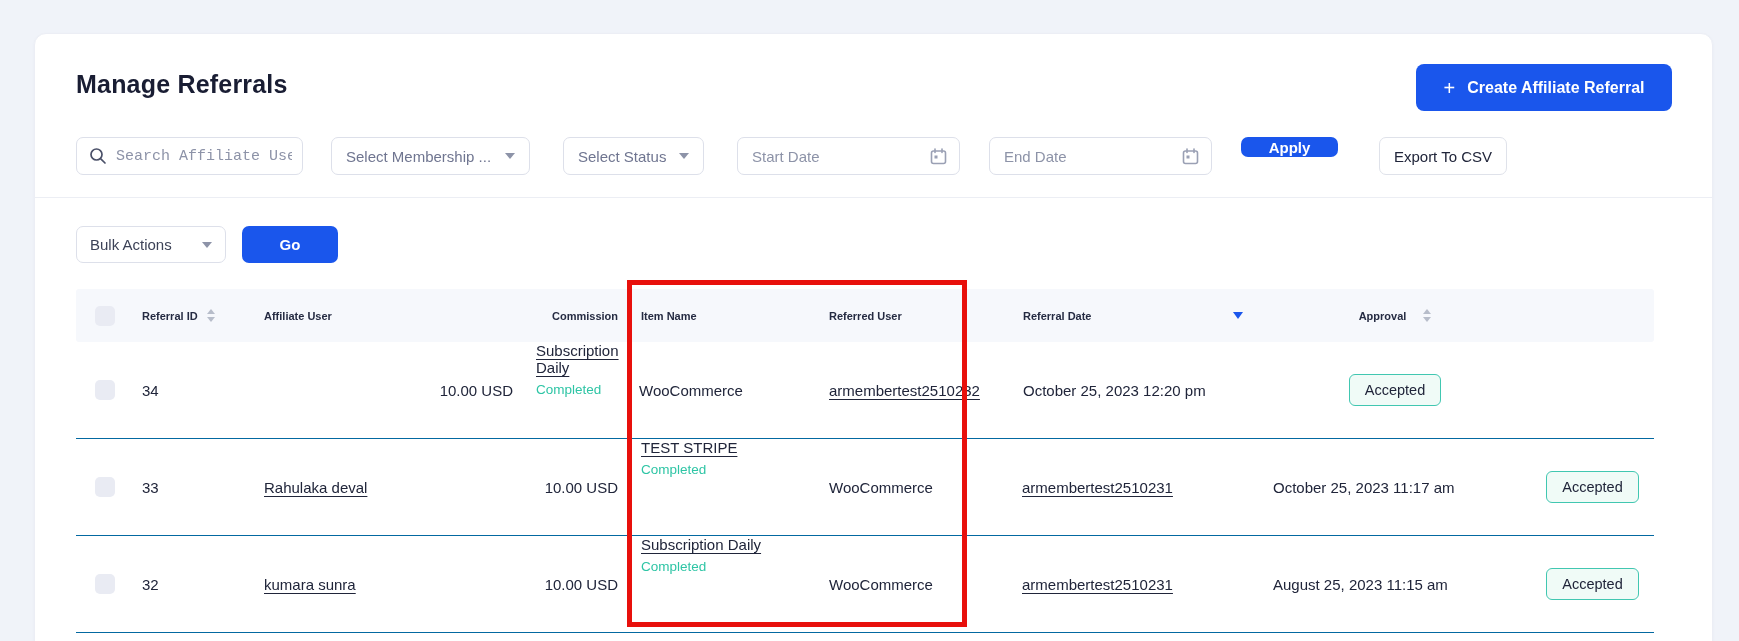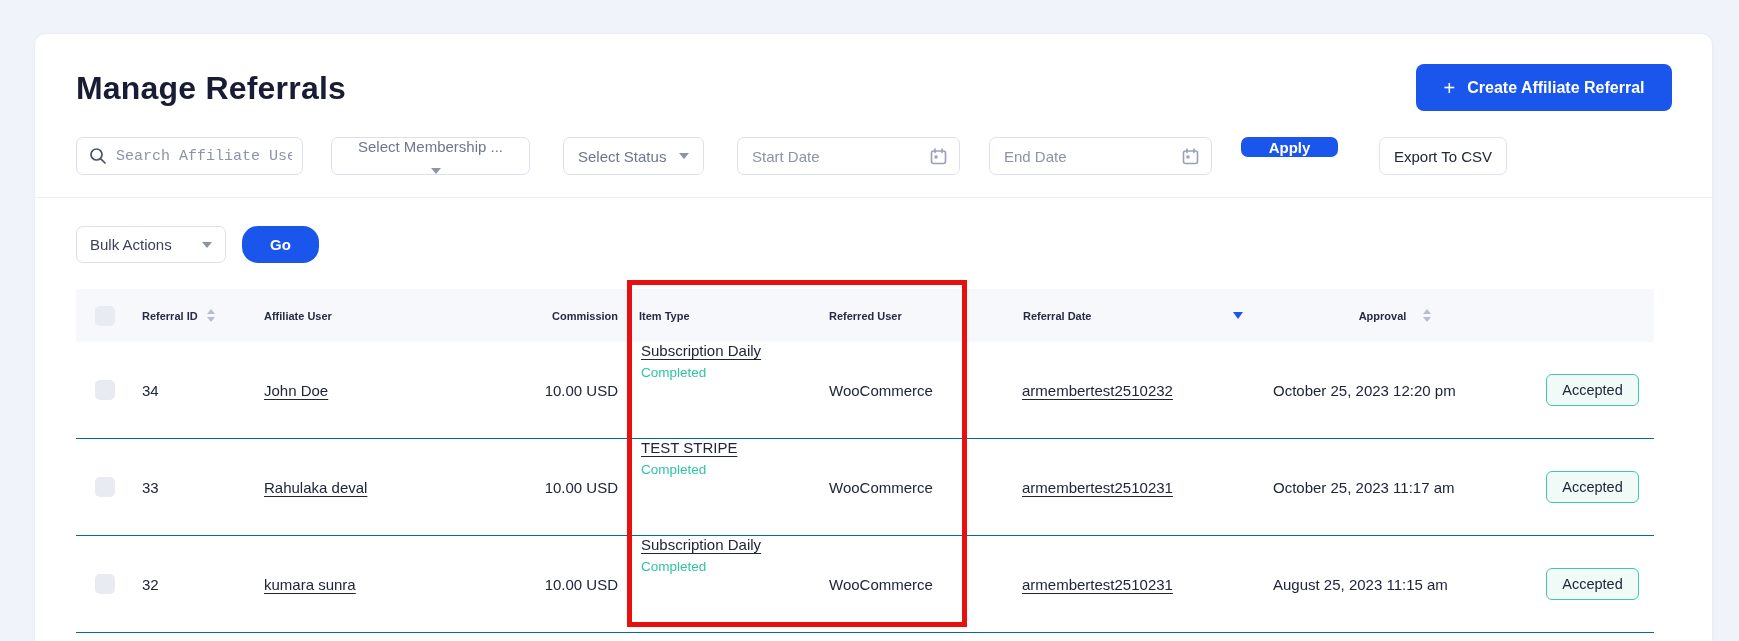--- a/index.html
+++ b/index.html
@@ -9,61 +9,61 @@
     background: #f0f3f9; overflow: hidden;
     font-family: "Liberation Sans", sans-serif; color: #20253a;
   }
   .card {
     position: absolute; left: 34px; top: 33px; width: 1679px; height: 660px;
     background: #ffffff; border: 1px solid #eceef5; border-radius: 12px;
     box-shadow: 0 1px 3px rgba(30,40,90,0.04);
   }
   .page-title {
     position: absolute; left: 41px; top: 36px;
-    font-size: 32px; font-weight: 700; color: #191d33; letter-spacing: .2px;
+    font-size: 25px; font-weight: 700; color: #191d33; letter-spacing: .2px;
   }
   .btn { display:flex; align-items:center; justify-content:center; cursor:pointer;
          font-family:"Liberation Sans", sans-serif; }
   .btn-primary { background:#1a56ec; color:#fff; border:none; border-radius:7px; }
   .create-btn {
     position:absolute; left:1381px; top:30px; width:256px; height:47px;
     font-size:16px; font-weight:700; gap:12px; border-radius:8px;
   }
   .create-btn .plus { font-size:20px; font-weight:400; line-height:1; }
   
   .filter-row { position:absolute; left:0; top:103px; width:100%; height:38px; }
   .f-item { position:absolute; top:0; height:38px; border:1px solid #dde0ea;
             border-radius:7px; background:#fff; display:flex; align-items:center; }
   .search-box { left:41px; width:227px; padding:0 10px 0 12px; gap:9px; }
   .search-box input { border:none; outline:none; width:100%; font-size:15px;
             color:#0c4a6e; font-family:Liberation Mono, monospace; background:transparent;text-align:right; }
   .search-box input::placeholder { color:#8d93a8; }
   .selectbox { padding:0 14px; justify-content:space-between; cursor:pointer; }
-  .sel-membership { left:296px; width:199px;flex-direction:column; }
+  .sel-membership { left:296px; width:199px; }
   .sel-status { left:528px; width:141px; }
   .selectbox .sel-label { font-size:15px; color:#6f7590; white-space:nowrap; overflow:hidden; }
   .caret-down { width:0; height:0; border-left:5px solid transparent;
        border-right:5px solid transparent; border-top:6px solid #8d93a8; flex:none; margin-left:10px;}
   .datebox { padding:0 12px 0 14px; justify-content:space-between; cursor:text; }
   .date-start { left:702px; width:223px; }
   .date-end { left:954px; width:223px; }
   .datebox .date-label { font-size:15px; color:#8d93a8; }
   .apply-btn { position:absolute; left:1206px; top:0; width:97px; height:20px;
        font-size:15px; font-weight:600; border-radius:7px; }
   .export-btn { position:absolute; left:1309px; top:0; width:128px; height:38px;
        background:#fff; border:1px solid #dfe2ea; border-radius:7px;
        font-size:15px; color:#20253a; font-weight:500;margin-left:35px; }
   .divider { position:absolute; left:0; top:163px; width:100%; height:1px; background:#eceef4; }
   
   .bulk-dd { position:absolute; left:41px; top:192px; width:150px; height:37px;
        border:1px solid #dde0ea; border-radius:7px; display:flex; align-items:center;
        justify-content:space-between; padding:0 13px; cursor:pointer;text-align:right; }
   .bulk-dd .sel-label { font-size:15px; color:#3c4257; }
-  .go-btn { position:absolute; left:207px; top:192px; width:77px; height:37px;
-       font-size:15px; font-weight:600; border-radius:16px; }
+  .go-btn { position:absolute; left:207px; top:192px; width:96px; height:37px;
+       font-size:15px; font-weight:600; border-radius:7px; }
   
   .tbl { position:absolute; left:41px; top:255px; width:1578px; }
   .tr { display:grid; grid-template-columns:58px 125px 262px 105px 190px 193px 250px 272px 123px; }
   .thead { height:53px; background:#f6f8fc; border-radius:3px; }
   .thead .td { font-weight:600; font-size:11px; color:#252b42; }
   .td { display:flex; align-items:center; font-size:15px; color:#20253a; }
   .td-check { justify-content:flex-start; padding-left:19px; }
   .td-id { padding-left:8px; }
   .td-aff { padding-left:5px; }
   .td-comm { justify-content:flex-end; padding-right:8px; }
@@ -166,22 +166,22 @@
               <i class="up"></i>
               <i class="dn"></i>
             </span>
         </div>
         <div class="td td-aff">
           <span>Affiliate User</span>
         </div>
         <div class="td td-comm">
           <span>Commission</span>
         </div>
-        <div class="td td-itype">
-          <span>Item Type</span>
+        <div class="td td-iname">
+          <span>Item Name</span>
         </div>
         <div class="td td-ruser">
           <span>Referred User</span>
         </div>
         <div class="td td-rdate">
           <span>Referral Date</span>
           <span class="sort-active-desc"></span>
         </div>
         <div class="td td-appr">
           <span>Approval</span>
@@ -192,23 +192,20 @@
         </div>
       </div>
       <div>
   <div class="tr row">
     <div class="td td-check">
       <span class="checkbox"></span>
     </div>
     <div class="td td-id">
       <span>34</span>
     </div>
-    <div class="td td-aff">
-      <a class="cell-link">John Doe</a>
-    </div>
     <div class="td td-comm">
       <span>10.00 USD</span>
     </div>
     <div class="td td-iname item-cell">
       <a class="cell-link">Subscription Daily</a>
       <span class="item-status">Completed</span>
     </div>
     <div class="td td-itype">
       <span>WooCommerce</span>
     </div>

